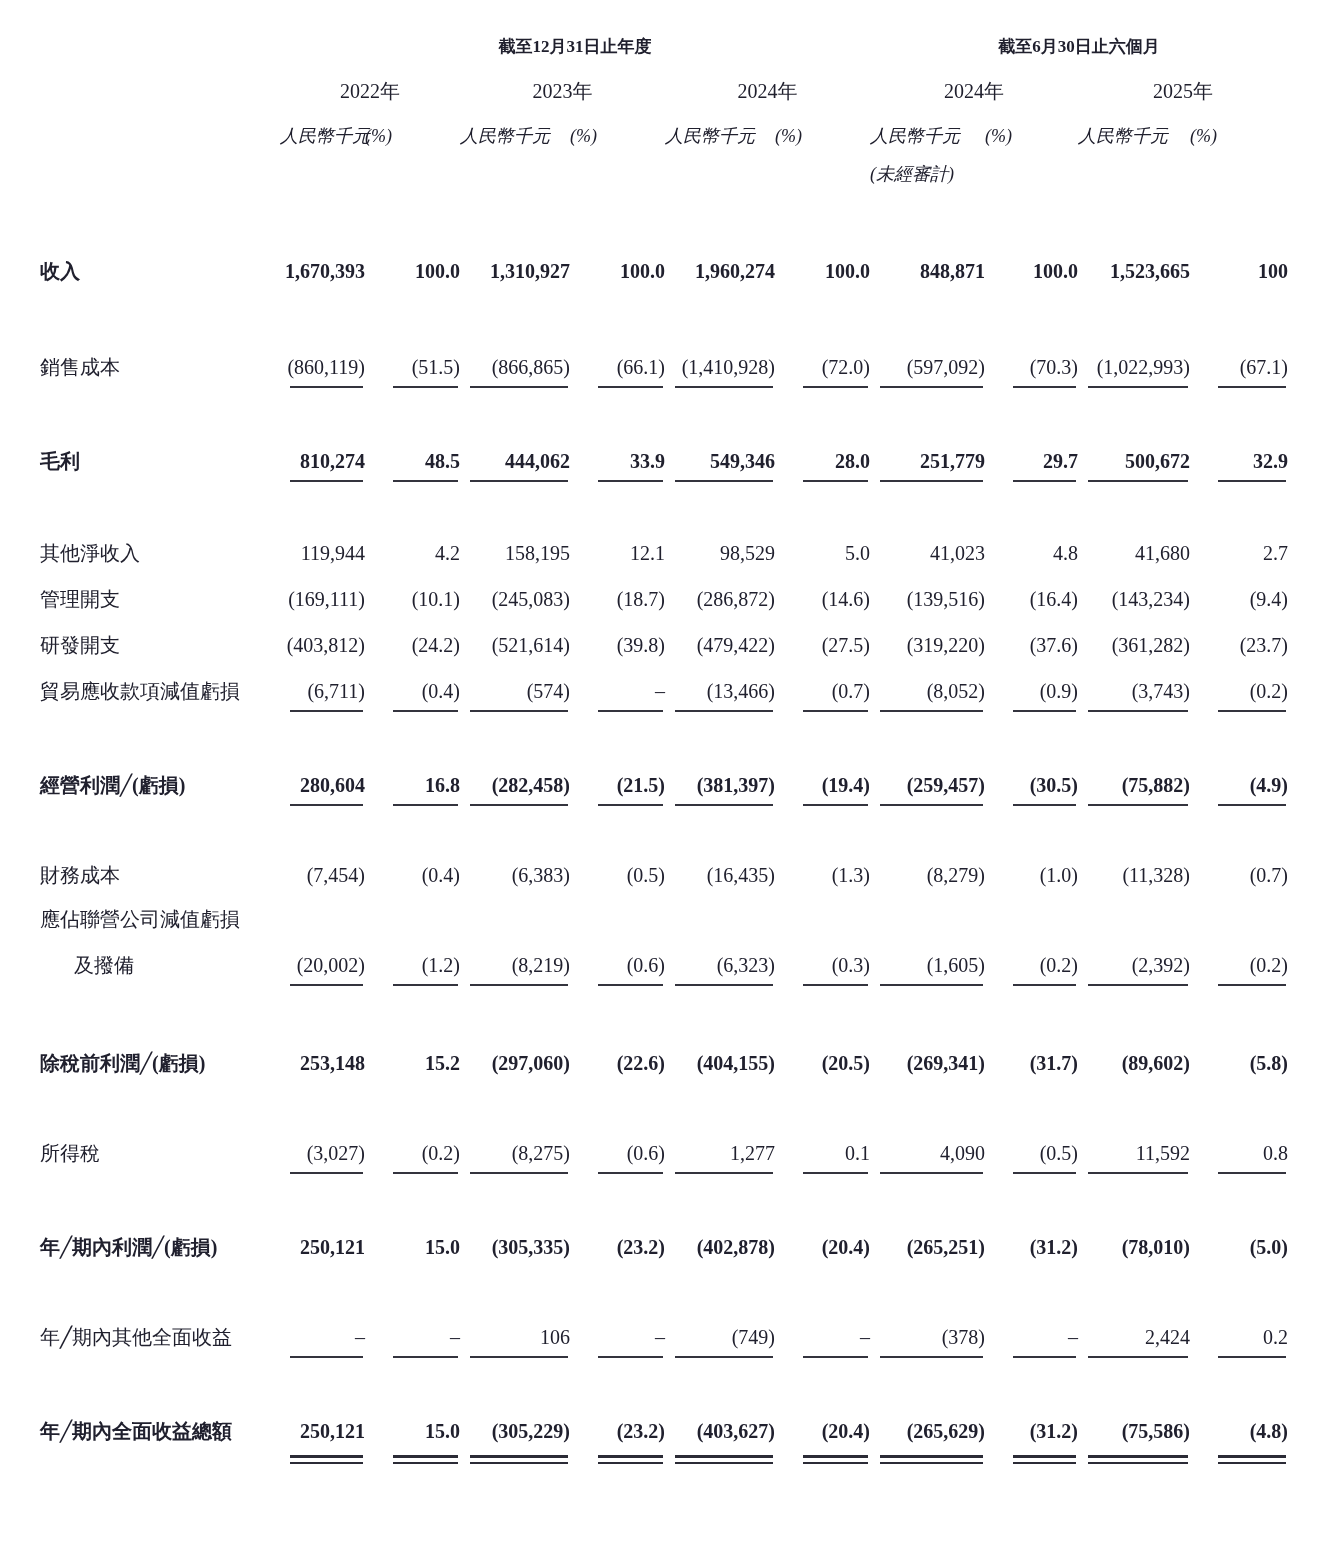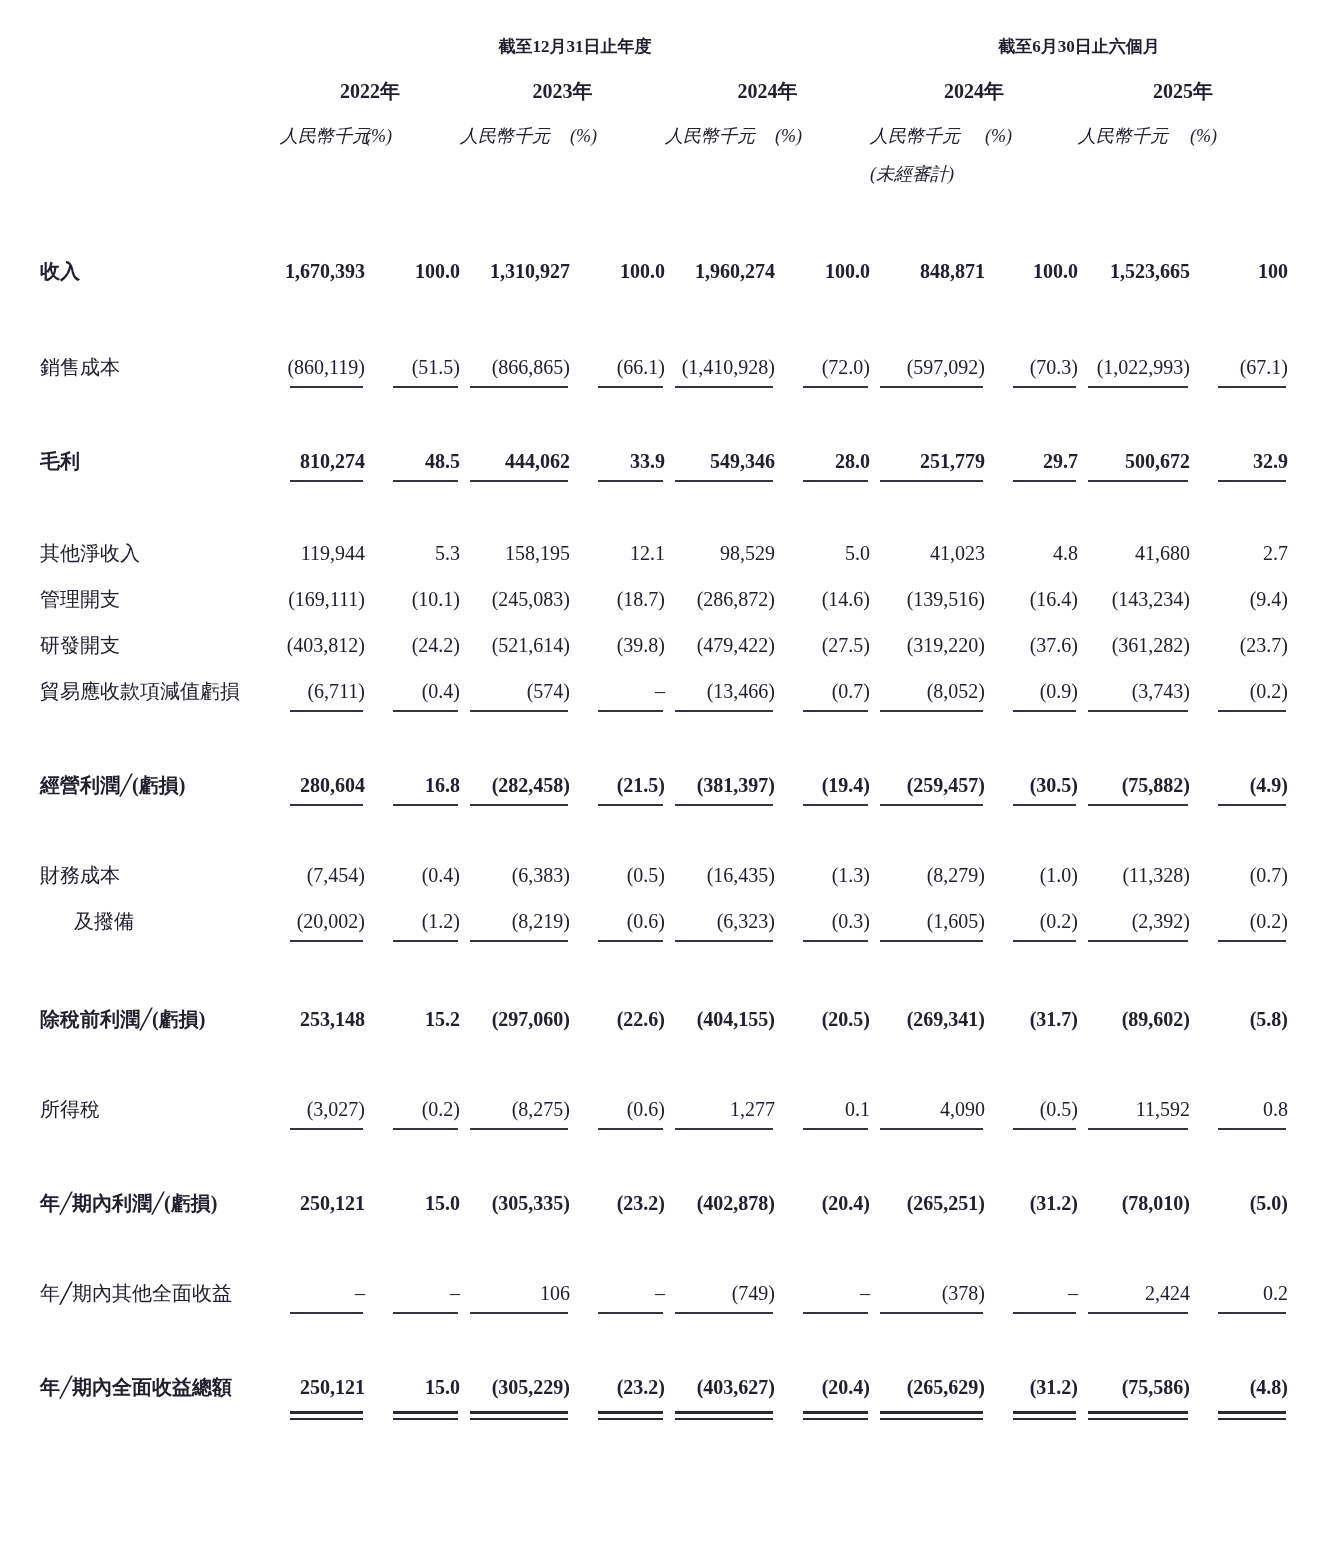--- a/index.html
+++ b/index.html
@@ -15,21 +15,21 @@
   td{
     padding:0 0 10px 0;vertical-align:bottom;position:relative;
     font-size:20px;line-height:1.05;white-space:nowrap;
   }
   td.lbl{text-align:left;}
   td.lbl.ind{padding-left:34px;}
   td.num,td.pct{text-align:right;}
   tr.b td{font-weight:bold;}
   
   td.grp{text-align:center;font-weight:bold;font-size:17px;}
-  td.yr{text-align:center;font-weight:bold;font-size:20px;}
+  td.yr{text-align:center;font-weight:normal;font-size:20px;}
   td.unit,td.pcthead{font-style:italic;text-align:left;font-size:18px;}
   
   tr.u td.num::after{
     content:"";position:absolute;right:2px;bottom:0;
     width:calc(100% - 12px);border-bottom:2px solid #34343e;
   }
   tr.u td.pct::after{
     content:"";position:absolute;right:2px;bottom:0;
     width:calc(100% - 30px);border-bottom:2px solid #34343e;
   }
@@ -158,21 +158,21 @@
     <td class="num">500,672</td>
     <td class="pct">32.9</td>
   </tr>
 
   <tr class="sp" style="height:46px">
         <td colspan="11"></td>
       </tr>
   <tr style="height:46px">
     <td class="lbl">其他淨收入</td>
     <td class="num">119,944</td>
-    <td class="pct">5.3</td>
+    <td class="pct">4.2</td>
     <td class="num">158,195</td>
     <td class="pct">12.1</td>
     <td class="num">98,529</td>
     <td class="pct">5.0</td>
     <td class="num">41,023</td>
     <td class="pct">4.8</td>
     <td class="num">41,680</td>
     <td class="pct">2.7</td>
   </tr>
 
@@ -246,20 +246,33 @@
     <td class="num">(6,383)</td>
     <td class="pct">(0.5)</td>
     <td class="num">(16,435)</td>
     <td class="pct">(1.3)</td>
     <td class="num">(8,279)</td>
     <td class="pct">(1.0)</td>
     <td class="num">(11,328)</td>
     <td class="pct">(0.7)</td>
   </tr>
 
+  <tr style="height:44px">
+    <td class="lbl">應佔聯營公司減值虧損</td>
+    <td></td>
+        <td></td>
+        <td></td>
+    <td></td>
+        <td></td>
+        <td></td>
+    <td></td>
+        <td></td>
+        <td></td>
+    <td></td>
+  </tr>
 
   <tr class="u" style="height:46px">
     <td class="lbl ind">及撥備</td>
     <td class="num">(20,002)</td>
     <td class="pct">(1.2)</td>
     <td class="num">(8,219)</td>
     <td class="pct">(0.6)</td>
     <td class="num">(6,323)</td>
     <td class="pct">(0.3)</td>
     <td class="num">(1,605)</td>

